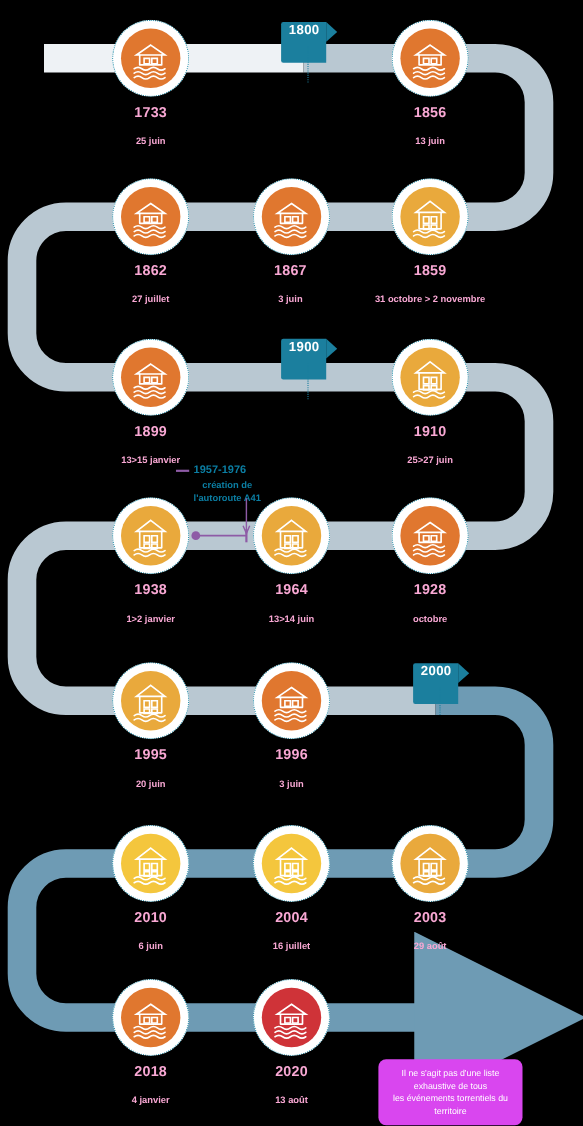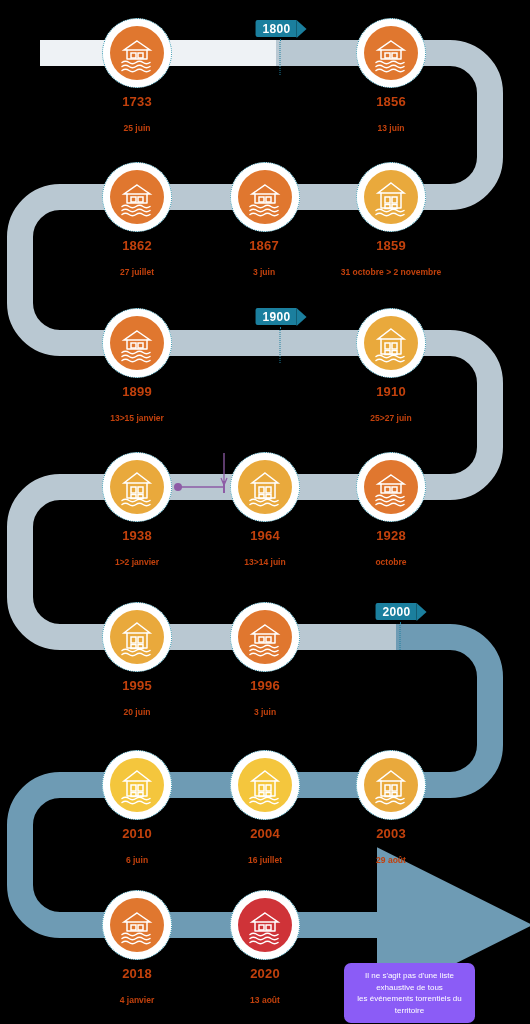--- a/index.html
+++ b/index.html
@@ -7,39 +7,39 @@
   #stage{position:relative;width:530px;height:1024px;background:#000;overflow:hidden;}
   #track{position:absolute;left:0;top:0;width:530px;height:1024px;}
 
   .node{position:absolute;width:70px;height:70px;transform:translate(-50%,-50%);}
   .node .ring{position:absolute;inset:0;border-radius:50%;background:#ffffff;
     border:1.4px dotted #2d93ad;box-sizing:border-box;}
   .node .disc{position:absolute;left:8px;top:8px;width:54px;height:54px;border-radius:50%;}
   .node svg{position:absolute;left:8px;top:8px;width:54px;height:54px;}
 
   .lbl{position:absolute;transform:translateX(-50%);text-align:center;
-    color:#c2410c;white-space:nowrap;line-height:1.15;}
+    color:#f9a8d4;white-space:nowrap;line-height:1.15;}
   .lbl .yr{font-size:13px;font-weight:bold;letter-spacing:.2px;}
   .lbl .dt{font-size:8.5px;font-weight:bold;margin-top:14px;}
 
   .cent{position:absolute;height:19px;transform:translateX(-50%);}
-  .cent .body{position:relative;height:17px;background:#1b7f9e;border-radius:2px 0 0 2px;
-    padding:0 6px 0 7px;display:flex;align-items:center;}
+  .cent .body{position:relative;height:37px;background:#1b7f9e;border-radius:2px 0 0 2px;
+    padding:0 6px 0 7px;display:flex;}
   .cent .body span{color:#fff;font-size:12px;font-weight:bold;letter-spacing:.3px;}
   .cent .tip{position:absolute;right:-10px;top:0;width:0;height:0;
     border-top:9.5px solid transparent;border-bottom:9.5px solid transparent;
     border-left:10px solid #1b7f9e;}
   .cdrop{position:absolute;width:0;border-left:1.4px dotted #1b7f9e;transform:translateX(-50%);}
 
   .anno{position:absolute;color:#0b7ea3;line-height:1.25;}
   .anno .t1{font-size:10px;font-weight:bold;white-space:nowrap;}
   .anno .t2{font-size:8.5px;font-weight:bold;text-align:center;margin-top:1px;}
   .anno .dash{position:absolute;left:-16px;top:5px;width:12px;height:2.2px;background:#8e5ba6;}
 
-  .note{position:absolute;background:#8b5cf6;border-radius:7px;padding:7px 10px;
+  .note{position:absolute;background:#d946ef;border-radius:7px;padding:7px 10px;
     text-align:center;color:#fff;font-size:8px;line-height:1.45;width:131px;box-sizing:border-box;}
 </style>
 </head>
 <body>
 
 <div id="stage">
 
   <svg id="track" viewBox="0 0 530 1024">
     <defs>
       <marker id="arrowend" markerWidth="6" markerHeight="6" refX="0.4" refY="3" orient="auto" markerUnits="strokeWidth">
@@ -75,20 +75,26 @@
       <div class="cdrop" style="left: 280px; top: 327px; height: 36px;"></div>
       <div class="cent" style="left: 396px; top: 603px;">
         <div class="body">
           <span>2000</span>
           <div class="tip"></div>
         </div>
       </div>
       <div class="cdrop" style="left: 400px; top: 622px; height: 28px;"></div>
     </div>
 
+  <div class="anno" style="left:176px;top:422px;">
+    <div class="dash"></div>
+    <div class="t1">1957-1976</div>
+    <div class="t2">création de</div>
+    <div class="t2">l'autoroute A41</div>
+  </div>
 
   <svg style="position:absolute;left:0;top:0;width:530px;height:1024px;pointer-events:none;" viewBox="0 0 530 1024">
     <path d="M224,453 V482" fill="none" stroke="#8e5ba6" stroke-width="1.3"></path>
     <path d="M221,478 L224,485 L227,478" fill="none" stroke="#8e5ba6" stroke-width="1.3"></path>
     <line x1="178" y1="487" x2="224" y2="487" stroke="#8e5ba6" stroke-width="1.6"></line>
     <circle cx="178" cy="487" r="4" fill="#8e5ba6"></circle>
     <line x1="224" y1="481" x2="224" y2="493" stroke="#8e5ba6" stroke-width="2"></line>
   </svg>
 
   <div id="nodes">

